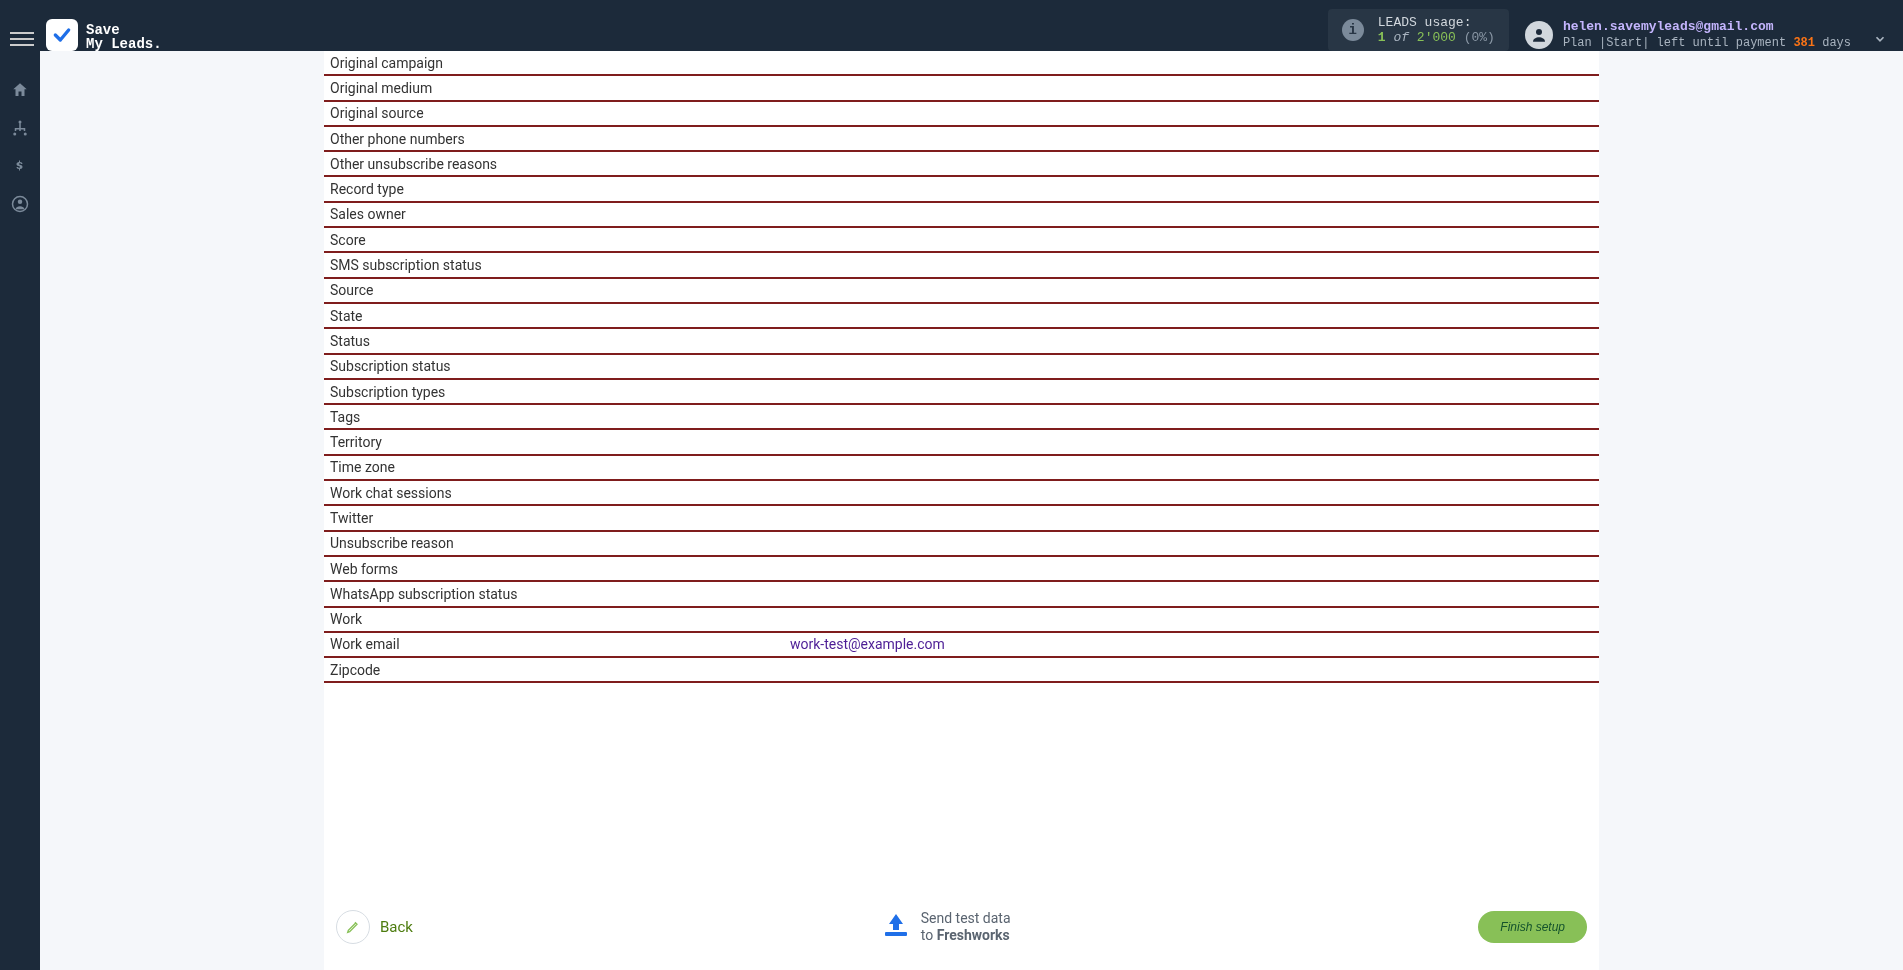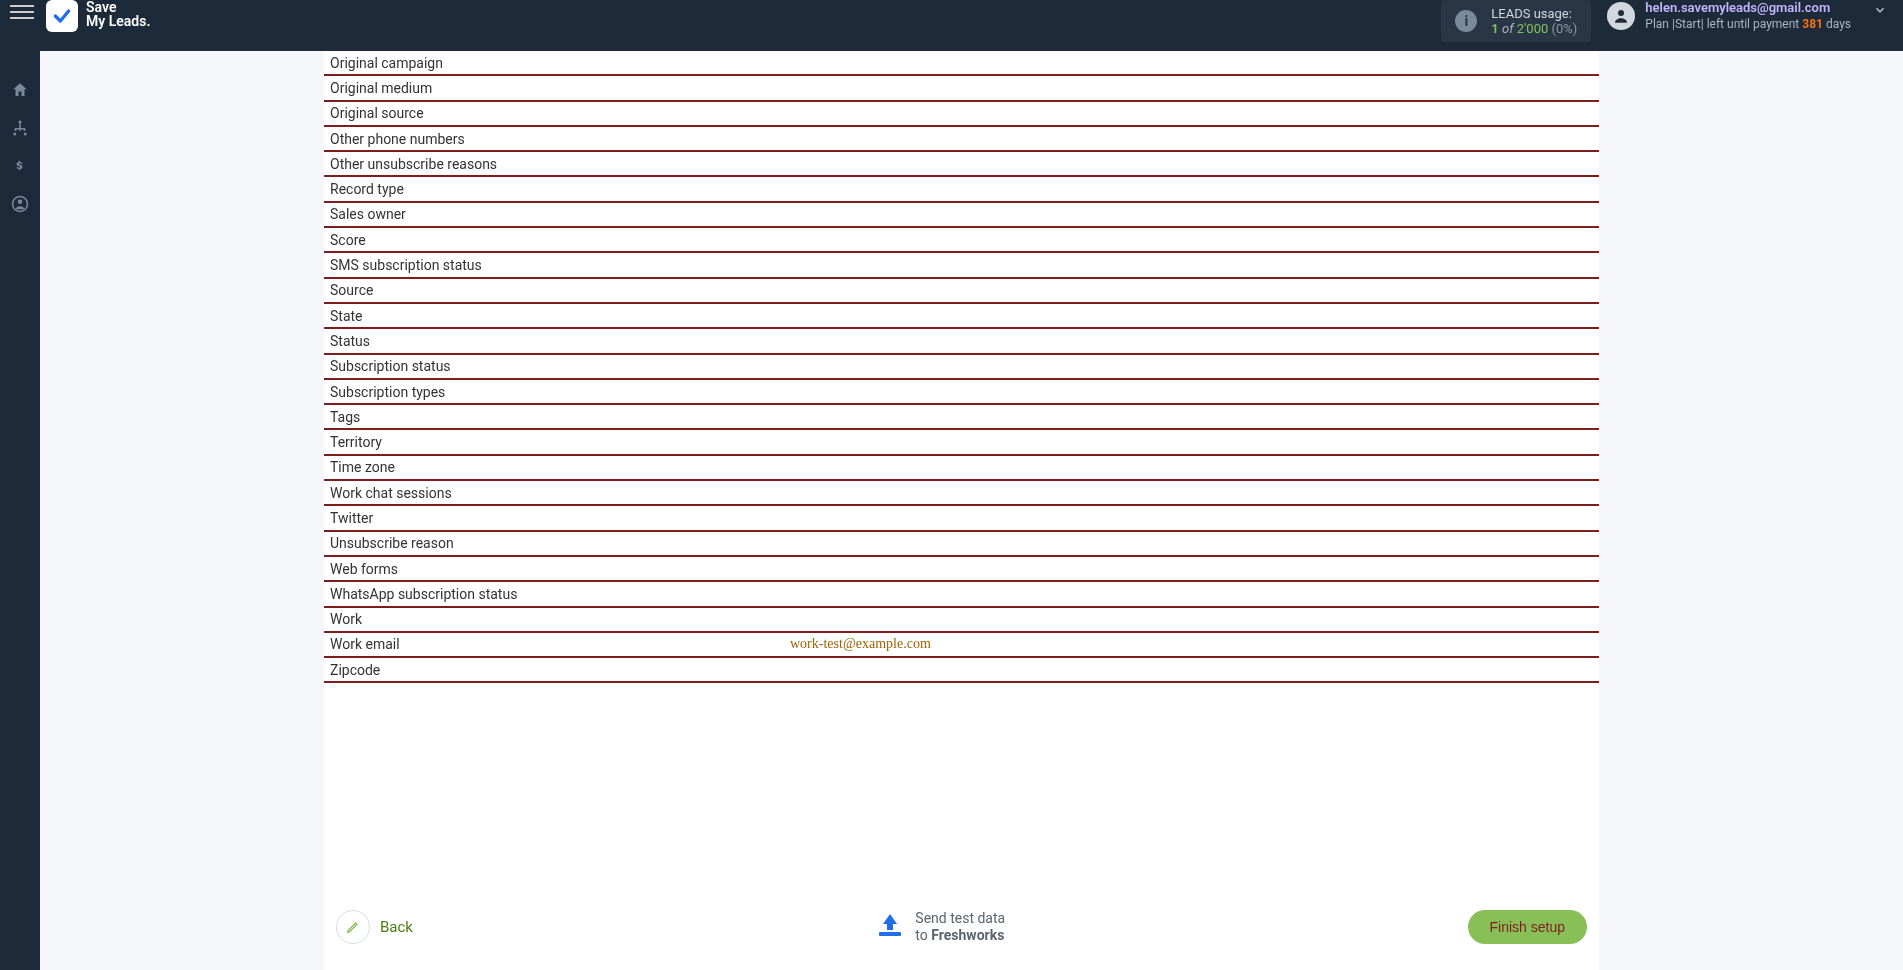--- a/index.html
+++ b/index.html
@@ -1,17 +1,17 @@
 <!DOCTYPE html>
 <html><head>
 <meta charset="utf-8">
 <style>
 * { margin: 0; padding: 0; box-sizing: border-box; }
 body { font-family: -apple-system, BlinkMacSystemFont, "Segoe UI", Roboto, Arial, sans-serif; background: #f5f7fa; width: 1903px; height: 970px; overflow: hidden; }
-.topbar { height: 51px; background: #1c2a3a; display: flex; align-items: flex-start; color: #fff; padding: 0 10px; }
+.topbar { height: 51px; background: #1c2a3a; display: flex; align-items: flex-end; color: #fff; padding: 0 10px; font-family: Liberation Mono, monospace; }
 .menu-btn { width: 24px; height: 24px; display: flex; flex-direction: column; justify-content: space-around; padding: 3px 0; cursor: pointer; margin-right: 12px; }
 .menu-btn span { height: 2px; background: #ccc; }
 .logo-box { width: 32px; height: 32px; background: #fff; border-radius: 6px; display: flex; align-items: center; justify-content: center; margin-right: 8px; }
 .logo-text { font-size: 14px; font-weight: 600; line-height: 14px; }
 .logo-text .l1 { display: block; }
 .topbar-spacer { flex: 1; }
 .leads-box { background: #283645; border-radius: 4px; padding: 6px 14px; display: flex; align-items: center; margin-right: 16px; }
 .leads-box .info-icon { width: 22px; height: 22px; border-radius: 50%; background: #7b8a9a; display: flex; align-items: center; justify-content: center; margin-right: 14px; font-weight: bold; color: #283645; font-size: 14px; }
 .leads-text { font-size: 13px; line-height: 15px; color: #d1d7dd; }
 .leads-text .num { color: #88c057; font-weight: 600; }
@@ -28,33 +28,33 @@
 
 .layout { display: flex; height: 919px; }
 .sidebar { width: 40px; background: #1c2a3a; display: flex; flex-direction: column; align-items: center; padding-top: 20px; }
 .sidebar-item { width: 40px; height: 38px; display: flex; align-items: center; justify-content: center; color: #7b8a9a; cursor: pointer; }
 
 .content { flex: 1; background: #f5f7fa; position: relative; }
 .panel { background: #fff; margin: 0 304px 0 284px; height: 919px; display: flex; flex-direction: column; }
 .field-list { flex: 1; overflow-y: auto; }
 .field-row { display: flex; border-bottom: 2px solid #7f1d1d; padding: 2px 6px; height: 25.3px; align-items: center; font-size: 14px; color: #333; }
 .field-label { flex: 0 0 460px; }
-.field-value { flex: 1; color: #a16207; font-family: Liberation Serif, serif; }
+.field-value { flex: 1; color: #4c1d95; }
 
 .footer { padding: 26px 12px 26px 12px; display: flex; align-items: center; }
 .back-btn { display: flex; align-items: center; cursor: pointer; }
 .back-icon { width: 34px; height: 34px; border: 1px solid #d7dde3; border-radius: 50%; display: flex; align-items: center; justify-content: center; margin-right: 10px; color: #88c057; }
 .back-label { color: #4d7c0f; font-size: 15px; }
 .footer-spacer { flex: 1; }
 .send-test { display: flex; align-items: center; cursor: pointer; }
 .upload-icon { margin-right: 10px; }
 .send-text { font-size: 14px; color: #5a6470; line-height: 17px; }
 .send-text .brand { font-weight: 700; }
 .footer-spacer2 { flex: 1; }
-.finish-btn { background: #88c057; color: #7f1d1d; border: none; border-radius: 18px; padding: 9px 22px; font-size: 14px; font-weight: 500; cursor: pointer; }
+.finish-btn { background: #88c057; color: #14532d; border: none; border-radius: 18px; padding: 9px 22px; font-size: 12px; font-weight: 500; cursor: pointer; font-style: italic; }
 </style>
 </head>
 <body>
 
 <div class="topbar">
   <div class="menu-btn">
       <span></span>
       <span></span>
       <span></span>
     </div>

